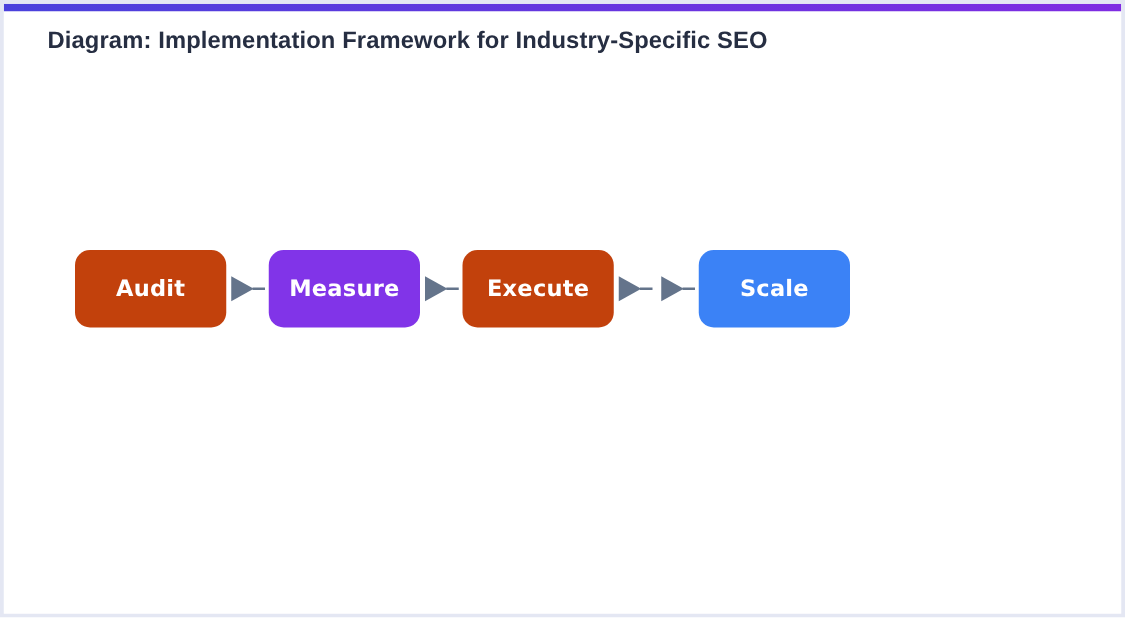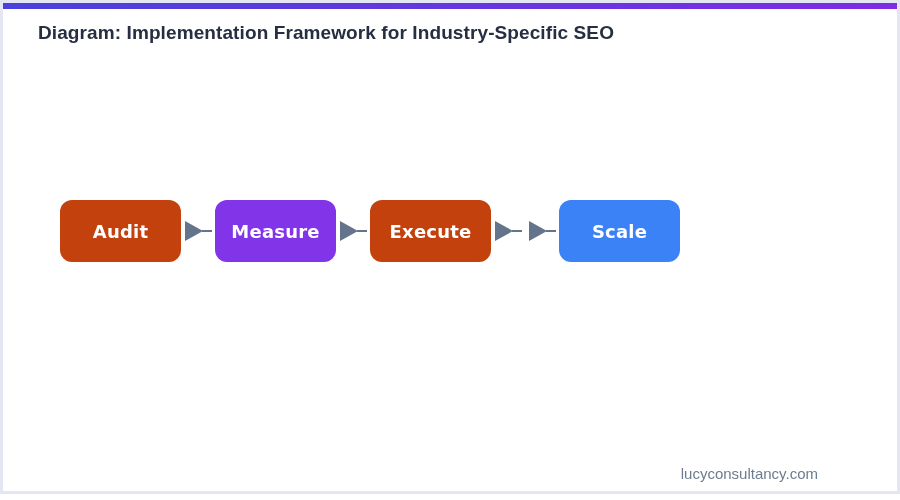--- a/index.html
+++ b/index.html
@@ -111,14 +111,13 @@
       <div class="arrow-zone">
         <svg width="30" height="24" viewBox="0 0 30 24">
           <polygon points="2,2 20,12 2,22" fill="#64748b"></polygon>
           <rect x="19" y="11" width="10" height="2" fill="#64748b"></rect>
         </svg>
       </div>
       <div class="step-box" style="background: #3b82f6;">
         <span>Scale</span>
       </div>
     </div>
-  <div class="footer">lucyconsultancy.com</div>
 </div>
 
 </body></html>

